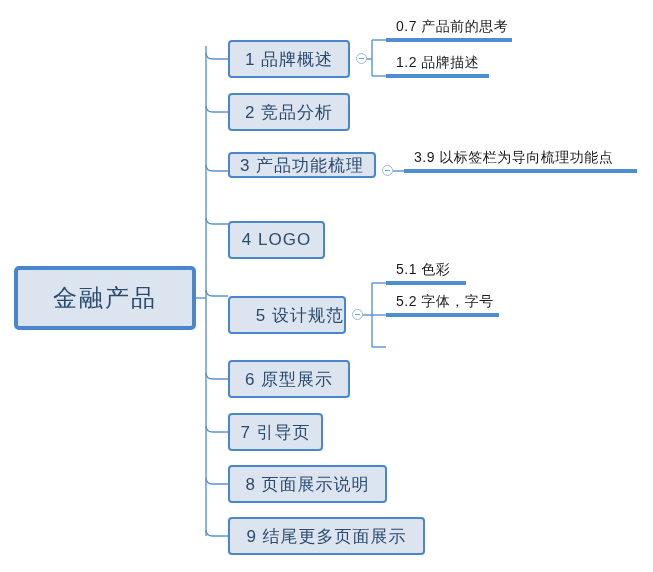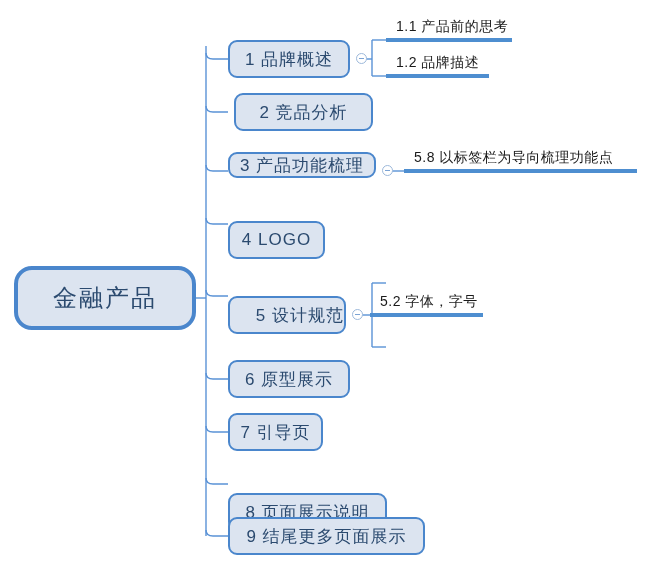--- a/index.html
+++ b/index.html
@@ -28,27 +28,27 @@
     pointer-events: none;
   }
   .node {
     position: absolute;
     box-sizing: border-box;
     display: flex;
     align-items: center;
     justify-content: center;
     background: #dce4f0;
     border: 2px solid #4a86cc;
-    border-radius: 9px;
+    border-radius: 4px;
     color: #2b4a6f;
     white-space: nowrap;
   }
   .node.root {
     border-width: 4px;
-    border-radius: 18px;
+    border-radius: 5px;
     font-size: 24px;
     letter-spacing: 2px;
   }
   .node.lvl1 {
     font-size: 17px;
     letter-spacing: 1px;
   }
   .leaf {
     position: absolute;
     box-sizing: border-box;
@@ -122,61 +122,64 @@
   <div class="node root" style="left:14px; top:266px; width:182px; height:64px;">
     <span>金融产品</span>
   </div>
 
   <div class="node lvl1" style="left:228px; top:40px; width:122px; height:38px;">
     <span>1 品牌概述</span>
   </div>
   <div class="collapse-btn" style="left:356px; top:53px;"></div>
 
   <div class="leaf" style="left:386px; top:20px; width:126px; height:22px;">
-    <span>1.1 产品前的思考</span>
+    <span>0.7 产品前的思考</span>
   </div>
   <div class="leaf" style="left:386px; top:56px; width:103px; height:22px;">
     <span>1.2 品牌描述</span>
   </div>
 
-  <div class="node lvl1" style="left:234px; top:93px; width:139px; height:38px;justify-content:center;">
+  <div class="node lvl1" style="left:228px; top:93px; width:122px; height:38px;justify-content:center;">
     <span>2 竞品分析</span>
   </div>
 
   <div class="node lvl1" style="left:228px; top:152px; width:148px; height:26px;">
     <span>3 产品功能梳理</span>
   </div>
   <div class="collapse-btn" style="left:382px; top:165px;"></div>
 
   <div class="leaf" style="left:404px; top:151px; width:233px; height:22px;">
-    <span>5.8 以标签栏为导向梳理功能点</span>
+    <span>3.9 以标签栏为导向梳理功能点</span>
   </div>
 
   <div class="node lvl1" style="left:228px; top:205px; width:97px; height:38px;margin-top:16px;">
     <span>4 LOGO</span>
   </div>
 
   <div class="node lvl1" style="left:228px; top:296px; width:118px; height:38px;justify-content:flex-end;">
     <span>5 设计规范</span>
   </div>
   <div class="collapse-btn" style="left:352px; top:309px;"></div>
 
-  <div class="leaf" style="left:370px; top:295px; width:113px; height:22px;">
+  <div class="leaf" style="left:386px; top:263px; width:80px; height:22px;">
+    <span>5.1 色彩</span>
+  </div>
+  <div class="leaf" style="left:386px; top:295px; width:113px; height:22px;">
     <span>5.2 字体，字号</span>
   </div>
 
   <div class="node lvl1" style="left:228px; top:360px; width:122px; height:38px;text-align:center;">
     <span>6 原型展示</span>
   </div>
 
   <div class="node lvl1" style="left:228px; top:413px; width:95px; height:38px;">
     <span>7 引导页</span>
   </div>
 
-  <div class="node lvl1" style="left:228px; top:465px; width:159px; height:38px;margin-top:28px;">
+  <div class="node lvl1" style="left:228px; top:465px; width:159px; height:38px;">
     <span>8 页面展示说明</span>
   </div>
 
   <div class="node lvl1" style="left:228px; top:517px; width:197px; height:38px;">
     <span>9 结尾更多页面展示</span>
   </div>
 
 </div>
 
 </body></html>

